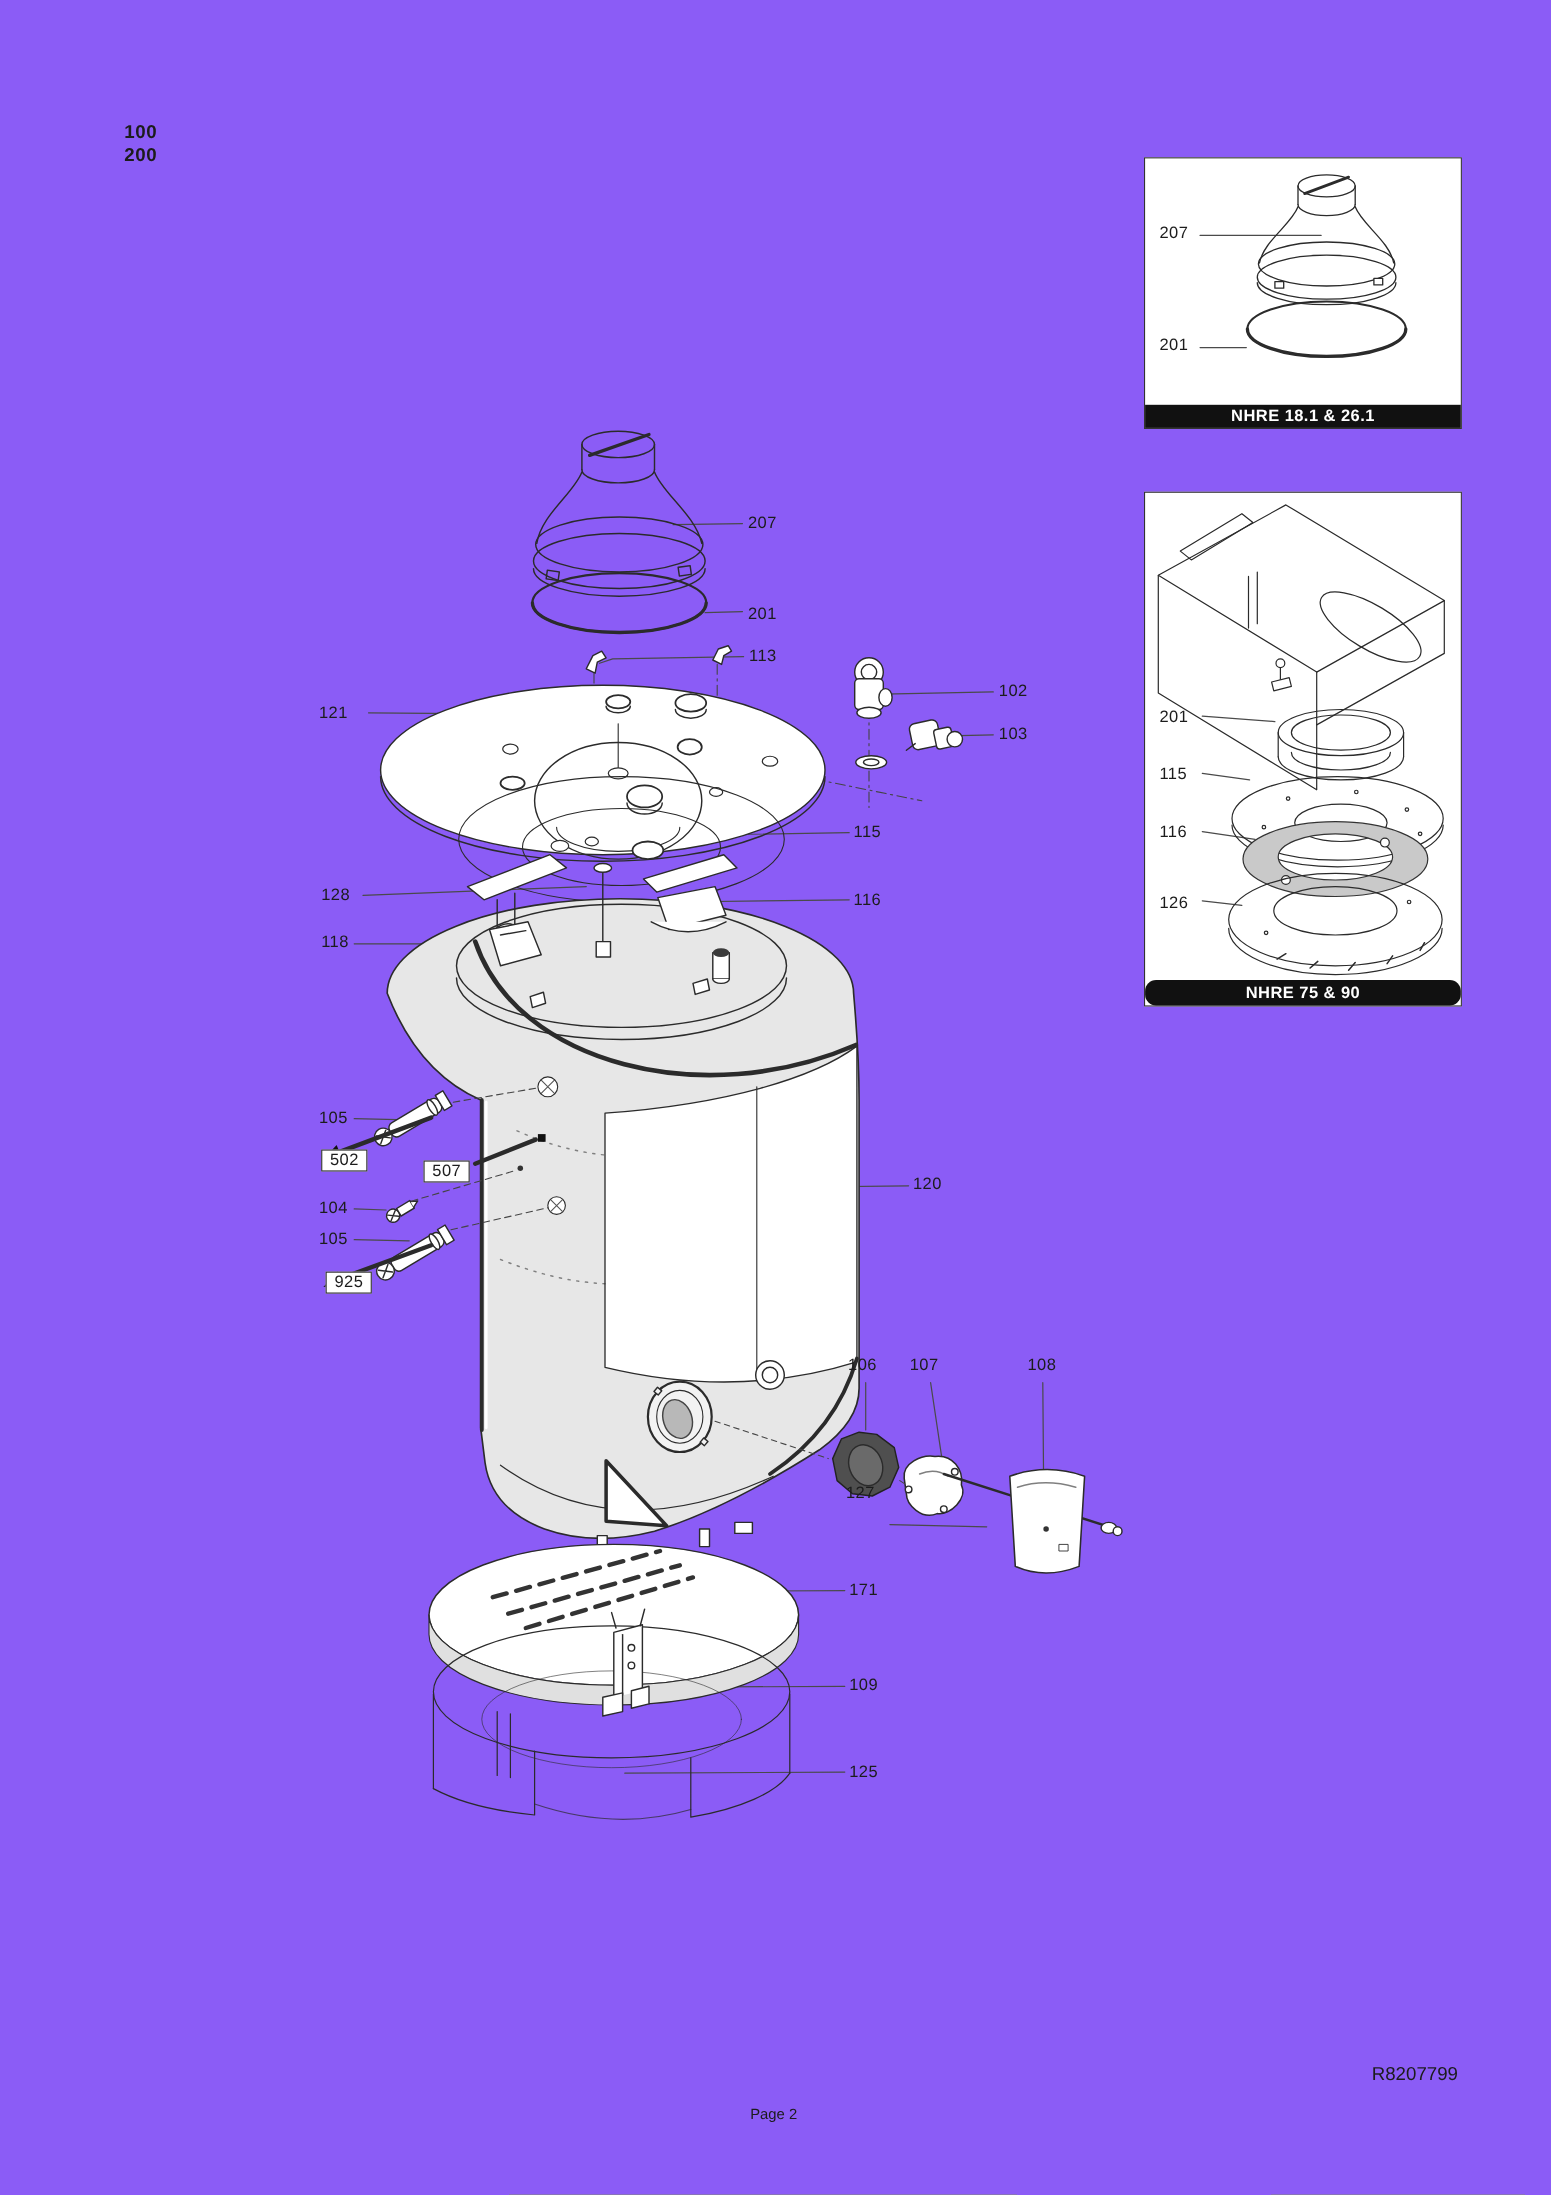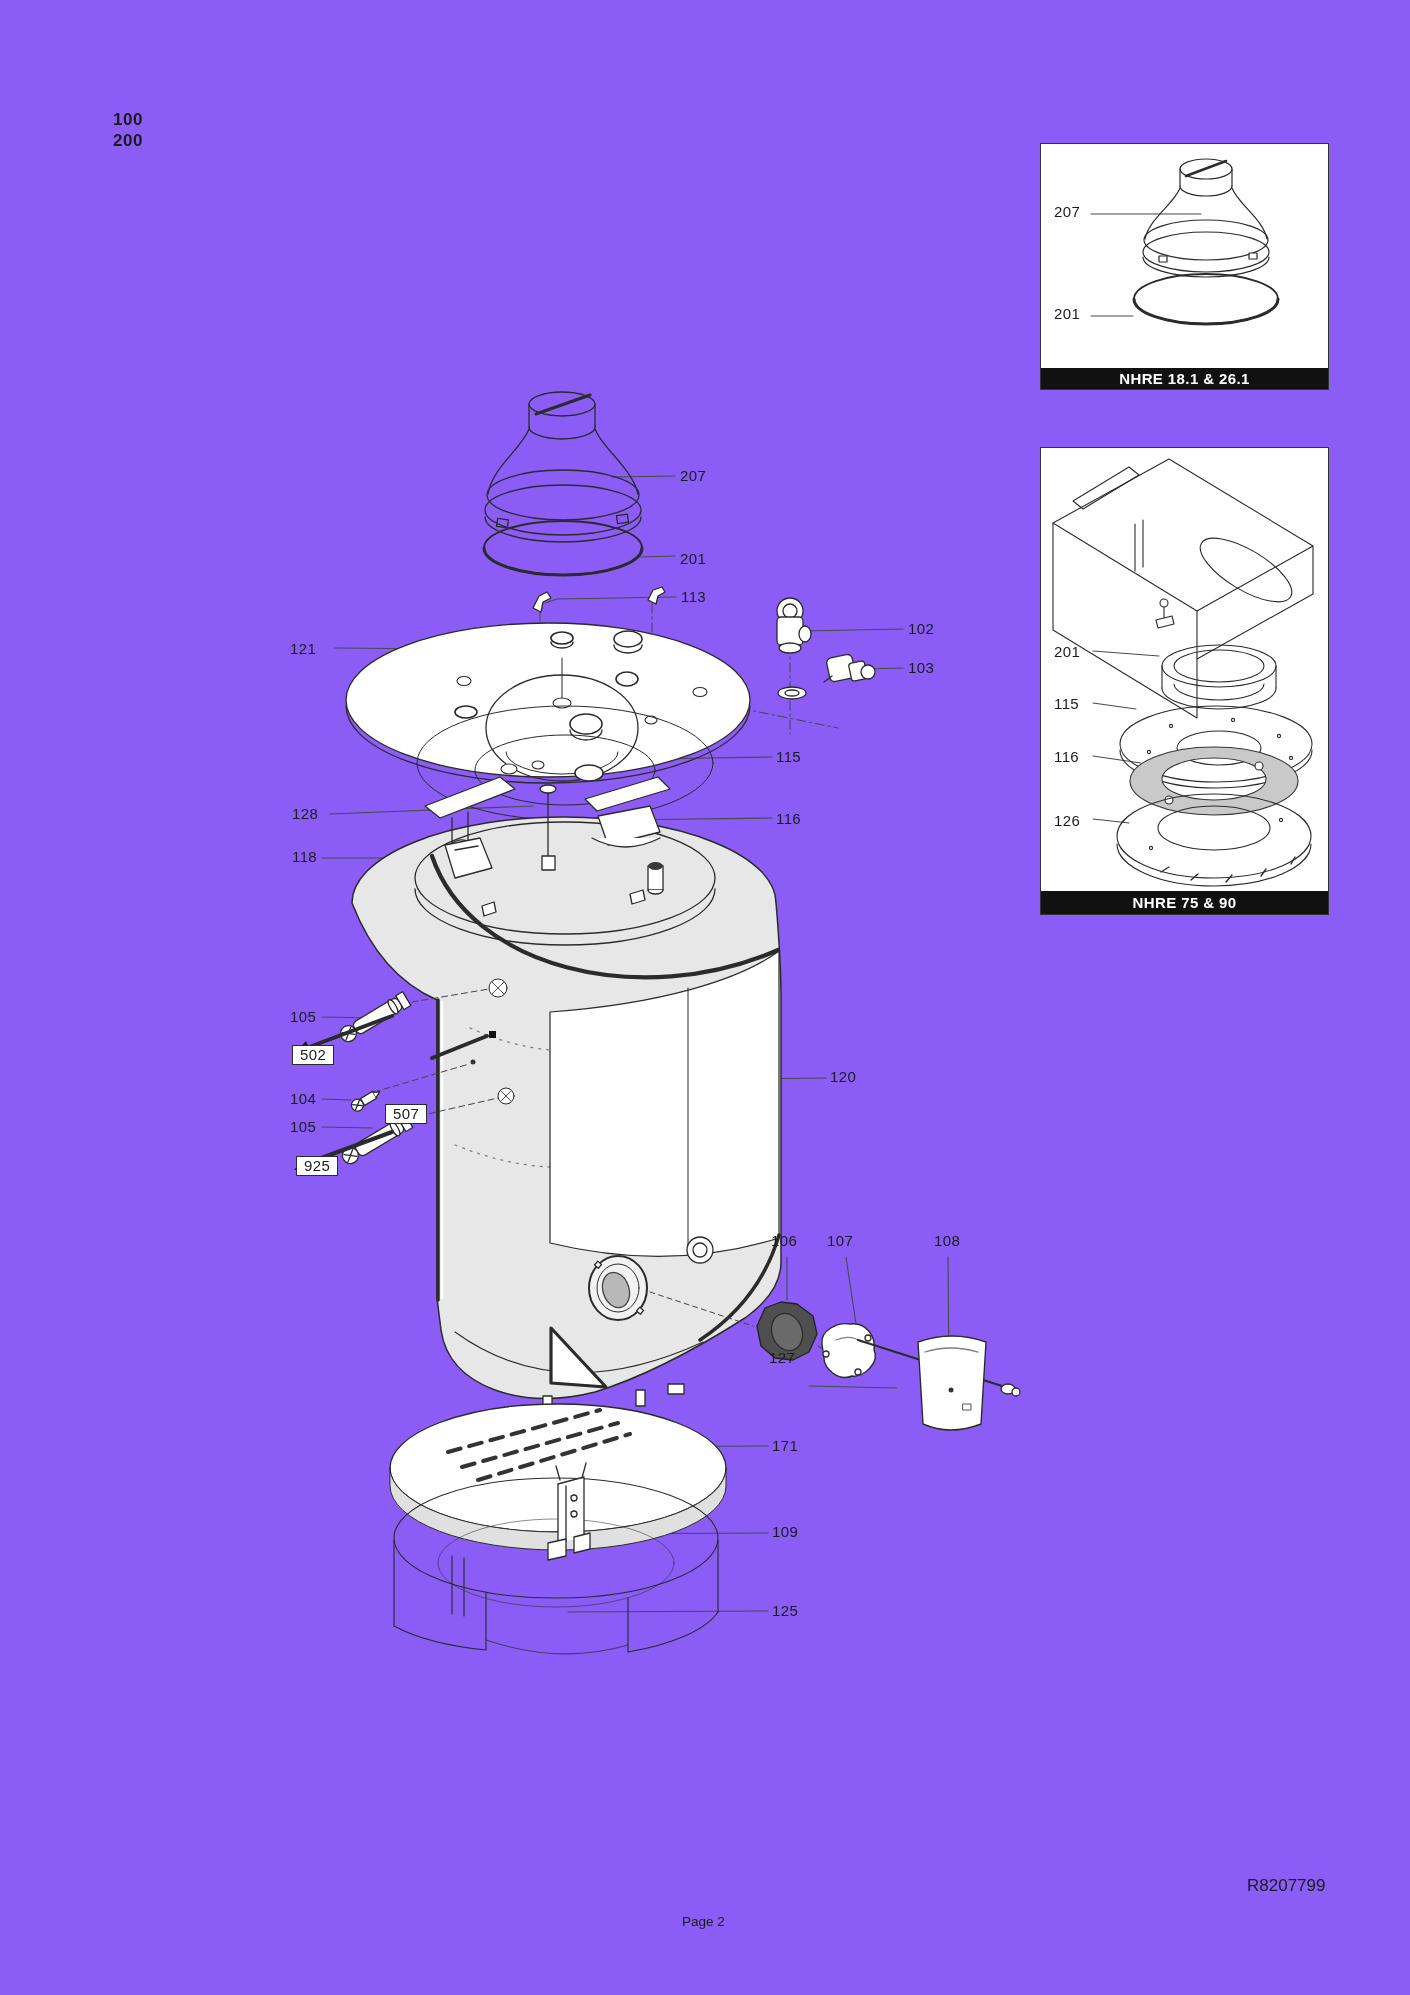--- a/index.html
+++ b/index.html
@@ -11,21 +11,21 @@
   .hdr{position:absolute;left:113px;font-weight:bold;font-size:17px;letter-spacing:.5px;}
   .plabel{position:absolute;font-size:15px;letter-spacing:.4px;white-space:nowrap;line-height:16px;}
   .plabel.boxed{border:1.6px solid #2b2b2b;padding:1px 7px;background:#fff;}
   .inset{position:absolute;border:1.6px solid #333;background:#fff;}
   .inset svg{position:absolute;left:0;top:0;}
   .caption{
     position:absolute;left:0;right:0;bottom:0;background:#111;color:#fff;
     font-weight:bold;font-size:15px;text-align:center;letter-spacing:.4px;
   }
   #inset1 .caption{height:21px;line-height:21px;}
-  #inset2 .caption{height:23px;line-height:23px;}
+  #inset2 .caption{height:23px;line-height:23px;border-radius:10px;}
   .footnote{position:absolute;font-size:17px;}
 </style>
 </head>
 <body>
 
 <div id="page">
 
   <div class="hdr" style="top:110px">100</div>
   <div class="hdr" style="top:131px">200</div>
 
@@ -295,21 +295,21 @@
       <div class="plabel" style="left: 681px; top: 589px;">113</div>
       <div class="plabel" style="left: 908px; top: 621px;">102</div>
       <div class="plabel" style="left: 908px; top: 660px;">103</div>
       <div class="plabel" style="left: 290px; top: 641px;">121</div>
       <div class="plabel" style="left: 776px; top: 749px;">115</div>
       <div class="plabel" style="left: 292px; top: 806px;">128</div>
       <div class="plabel" style="left: 776px; top: 811px;">116</div>
       <div class="plabel" style="left: 292px; top: 849px;">118</div>
       <div class="plabel" style="left: 290px; top: 1009px;">105</div>
       <div class="plabel boxed" style="left: 292px; top: 1045px;">502</div>
-      <div class="plabel boxed" style="left: 385px; top: 1104px;">507</div>
+      <div class="plabel boxed" style="left: 385px; top: 1055px;">507</div>
       <div class="plabel" style="left: 290px; top: 1091px;">104</div>
       <div class="plabel" style="left: 290px; top: 1119px;">105</div>
       <div class="plabel boxed" style="left: 296px; top: 1156px;">925</div>
       <div class="plabel" style="left: 830px; top: 1069px;">120</div>
       <div class="plabel" style="left: 771px; top: 1233px;">106</div>
       <div class="plabel" style="left: 827px; top: 1233px;">107</div>
       <div class="plabel" style="left: 934px; top: 1233px;">108</div>
       <div class="plabel" style="left: 769px; top: 1350px;">127</div>
       <div class="plabel" style="left: 772px; top: 1438px;">171</div>
       <div class="plabel" style="left: 772px; top: 1524px;">109</div>

